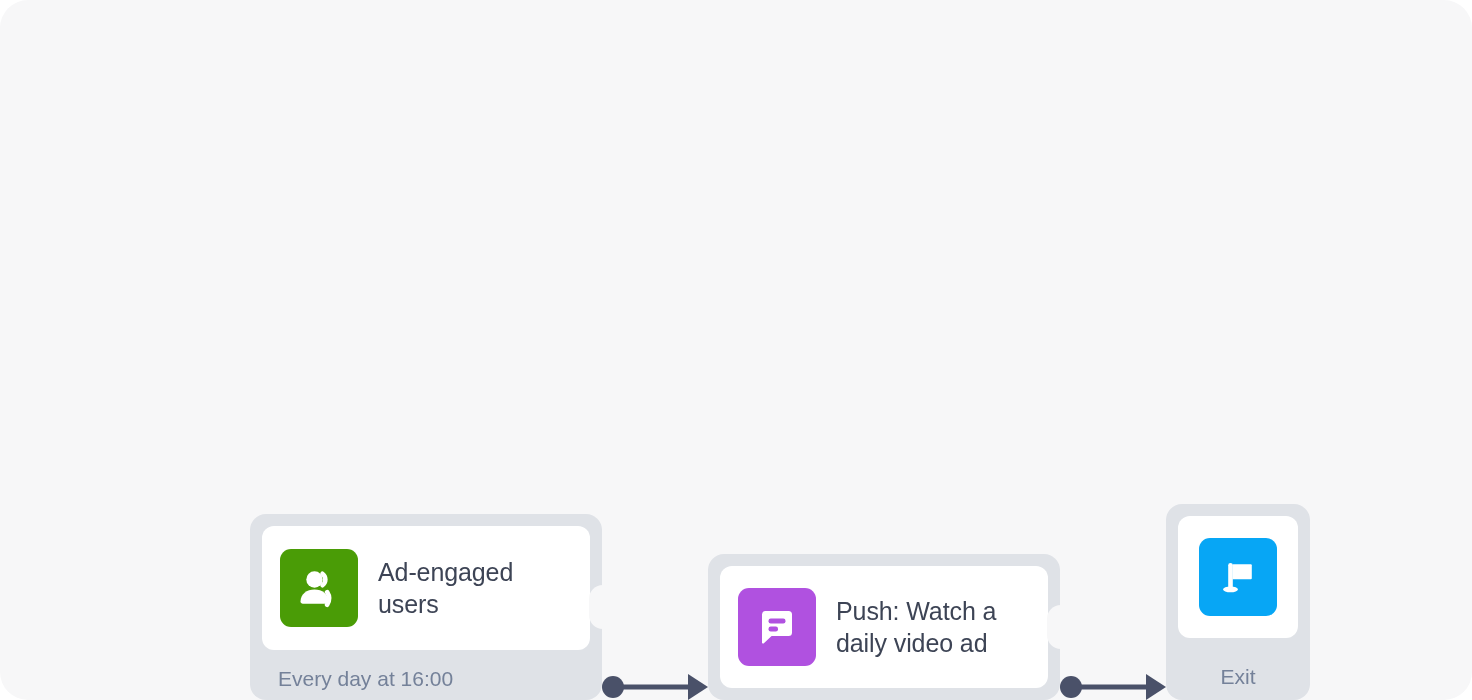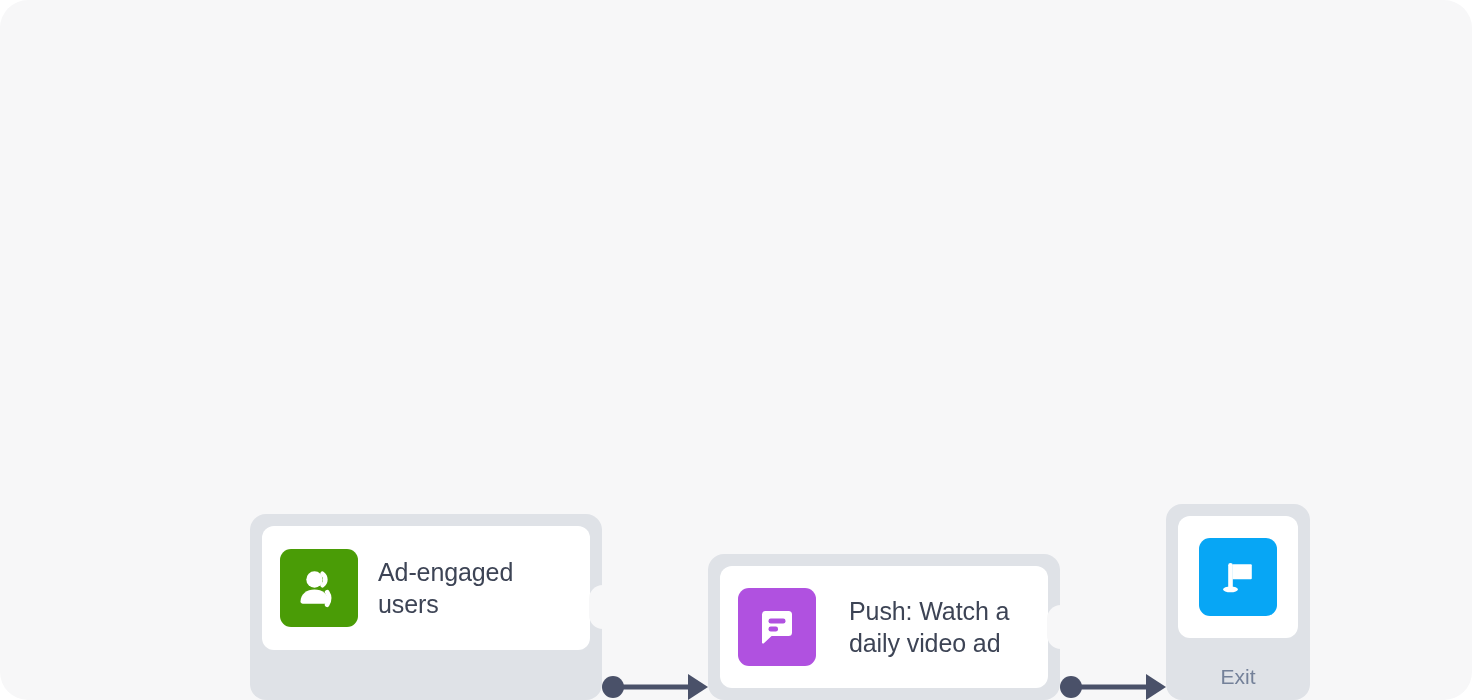--- a/index.html
+++ b/index.html
@@ -81,21 +81,21 @@
   .node-action {
     width: 352px;
     height: 146px;
     padding: 12px;
   }
 
   .node-action .node-inner {
     width: 328px;
     height: 122px;
     padding: 0 18px;
-    gap: 33px;
+    gap: 20px;
   }
 
   
   .node-exit {
     width: 144px;
     height: 196px;
     padding: 12px;
     display: flex;
     flex-direction: column;
     align-items: center;
@@ -206,20 +206,21 @@
           <svg width="46" height="46" viewBox="0 0 46 46" aria-hidden="true">
             <circle cx="18.5" cy="14.5" r="8.2" fill="#ffffff"></circle>
             <path d="M4.5 36.5c0-7.3 6.3-12 14-12s14 4.7 14 12c0 1.3-1 2.2-2.3 2.2H6.8c-1.3 0-2.3-.9-2.3-2.2z" fill="#ffffff"></path>
             <path d="M27.8 6.9a9.4 9.4 0 0 1 0 15.2 2.3 2.3 0 1 1-2.6-3.8 4.8 4.8 0 0 0 0-7.6 2.3 2.3 0 1 1 2.6-3.8z" fill="#ffffff"></path>
             <path d="M33.2 26.1a13.6 13.6 0 0 1 0 14.6 2.3 2.3 0 1 1-3.9-2.4 9 9 0 0 0 0-9.8 2.3 2.3 0 1 1 3.9-2.4z" fill="#ffffff"></path>
           </svg>
         </div>
         <div class="node-title">Ad-engaged users</div>
         <div class="notch"></div>
       </div>
+      <div class="node-caption">Every day at 16:00</div>
     </div>
 
     <div class="connector">
       <span class="conn-dot"></span>
       <span class="conn-line"></span>
       <span class="conn-arrow"></span>
     </div>
 
     <div class="node node-action">
       <div class="node-inner">

